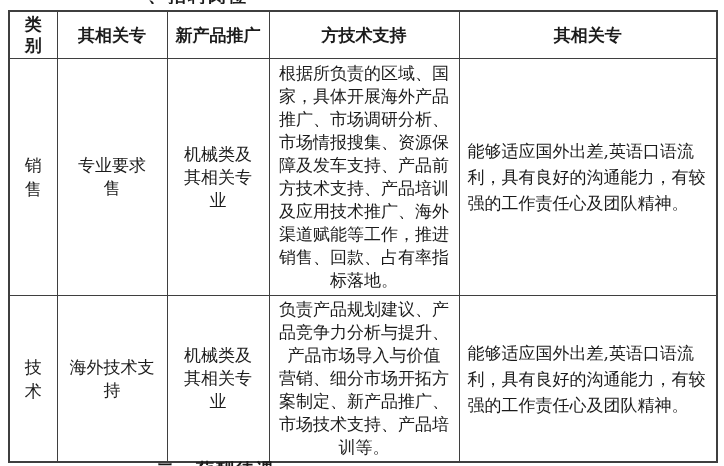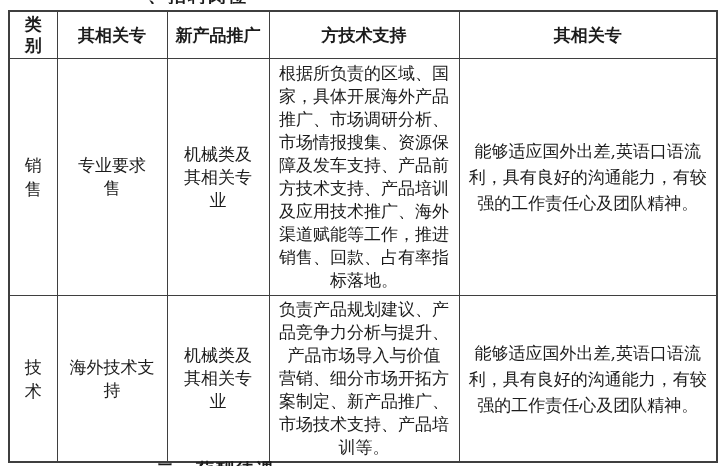--- a/index.html
+++ b/index.html
@@ -78,21 +78,21 @@
   .job-table td {
     font-size: 17px;
     line-height: 23px;
   }
   tr.header-row   { height: 43px; }
   tr.row-sales    { height: 237px; }
   tr.row-tech     { height: 163px; }
   td.cell-category    { line-height: 24px; }
   td.cell-description { padding: 2px 3px; margin-top: 11px; }
   td.cell-requirements {
-    text-align: center;
+    text-align: left;
     padding: 2px 8px;
     line-height: 26px;
   }
 </style>
 </head>
 <body>
 
 <div class="page">
 
   <div class="clip-top">

